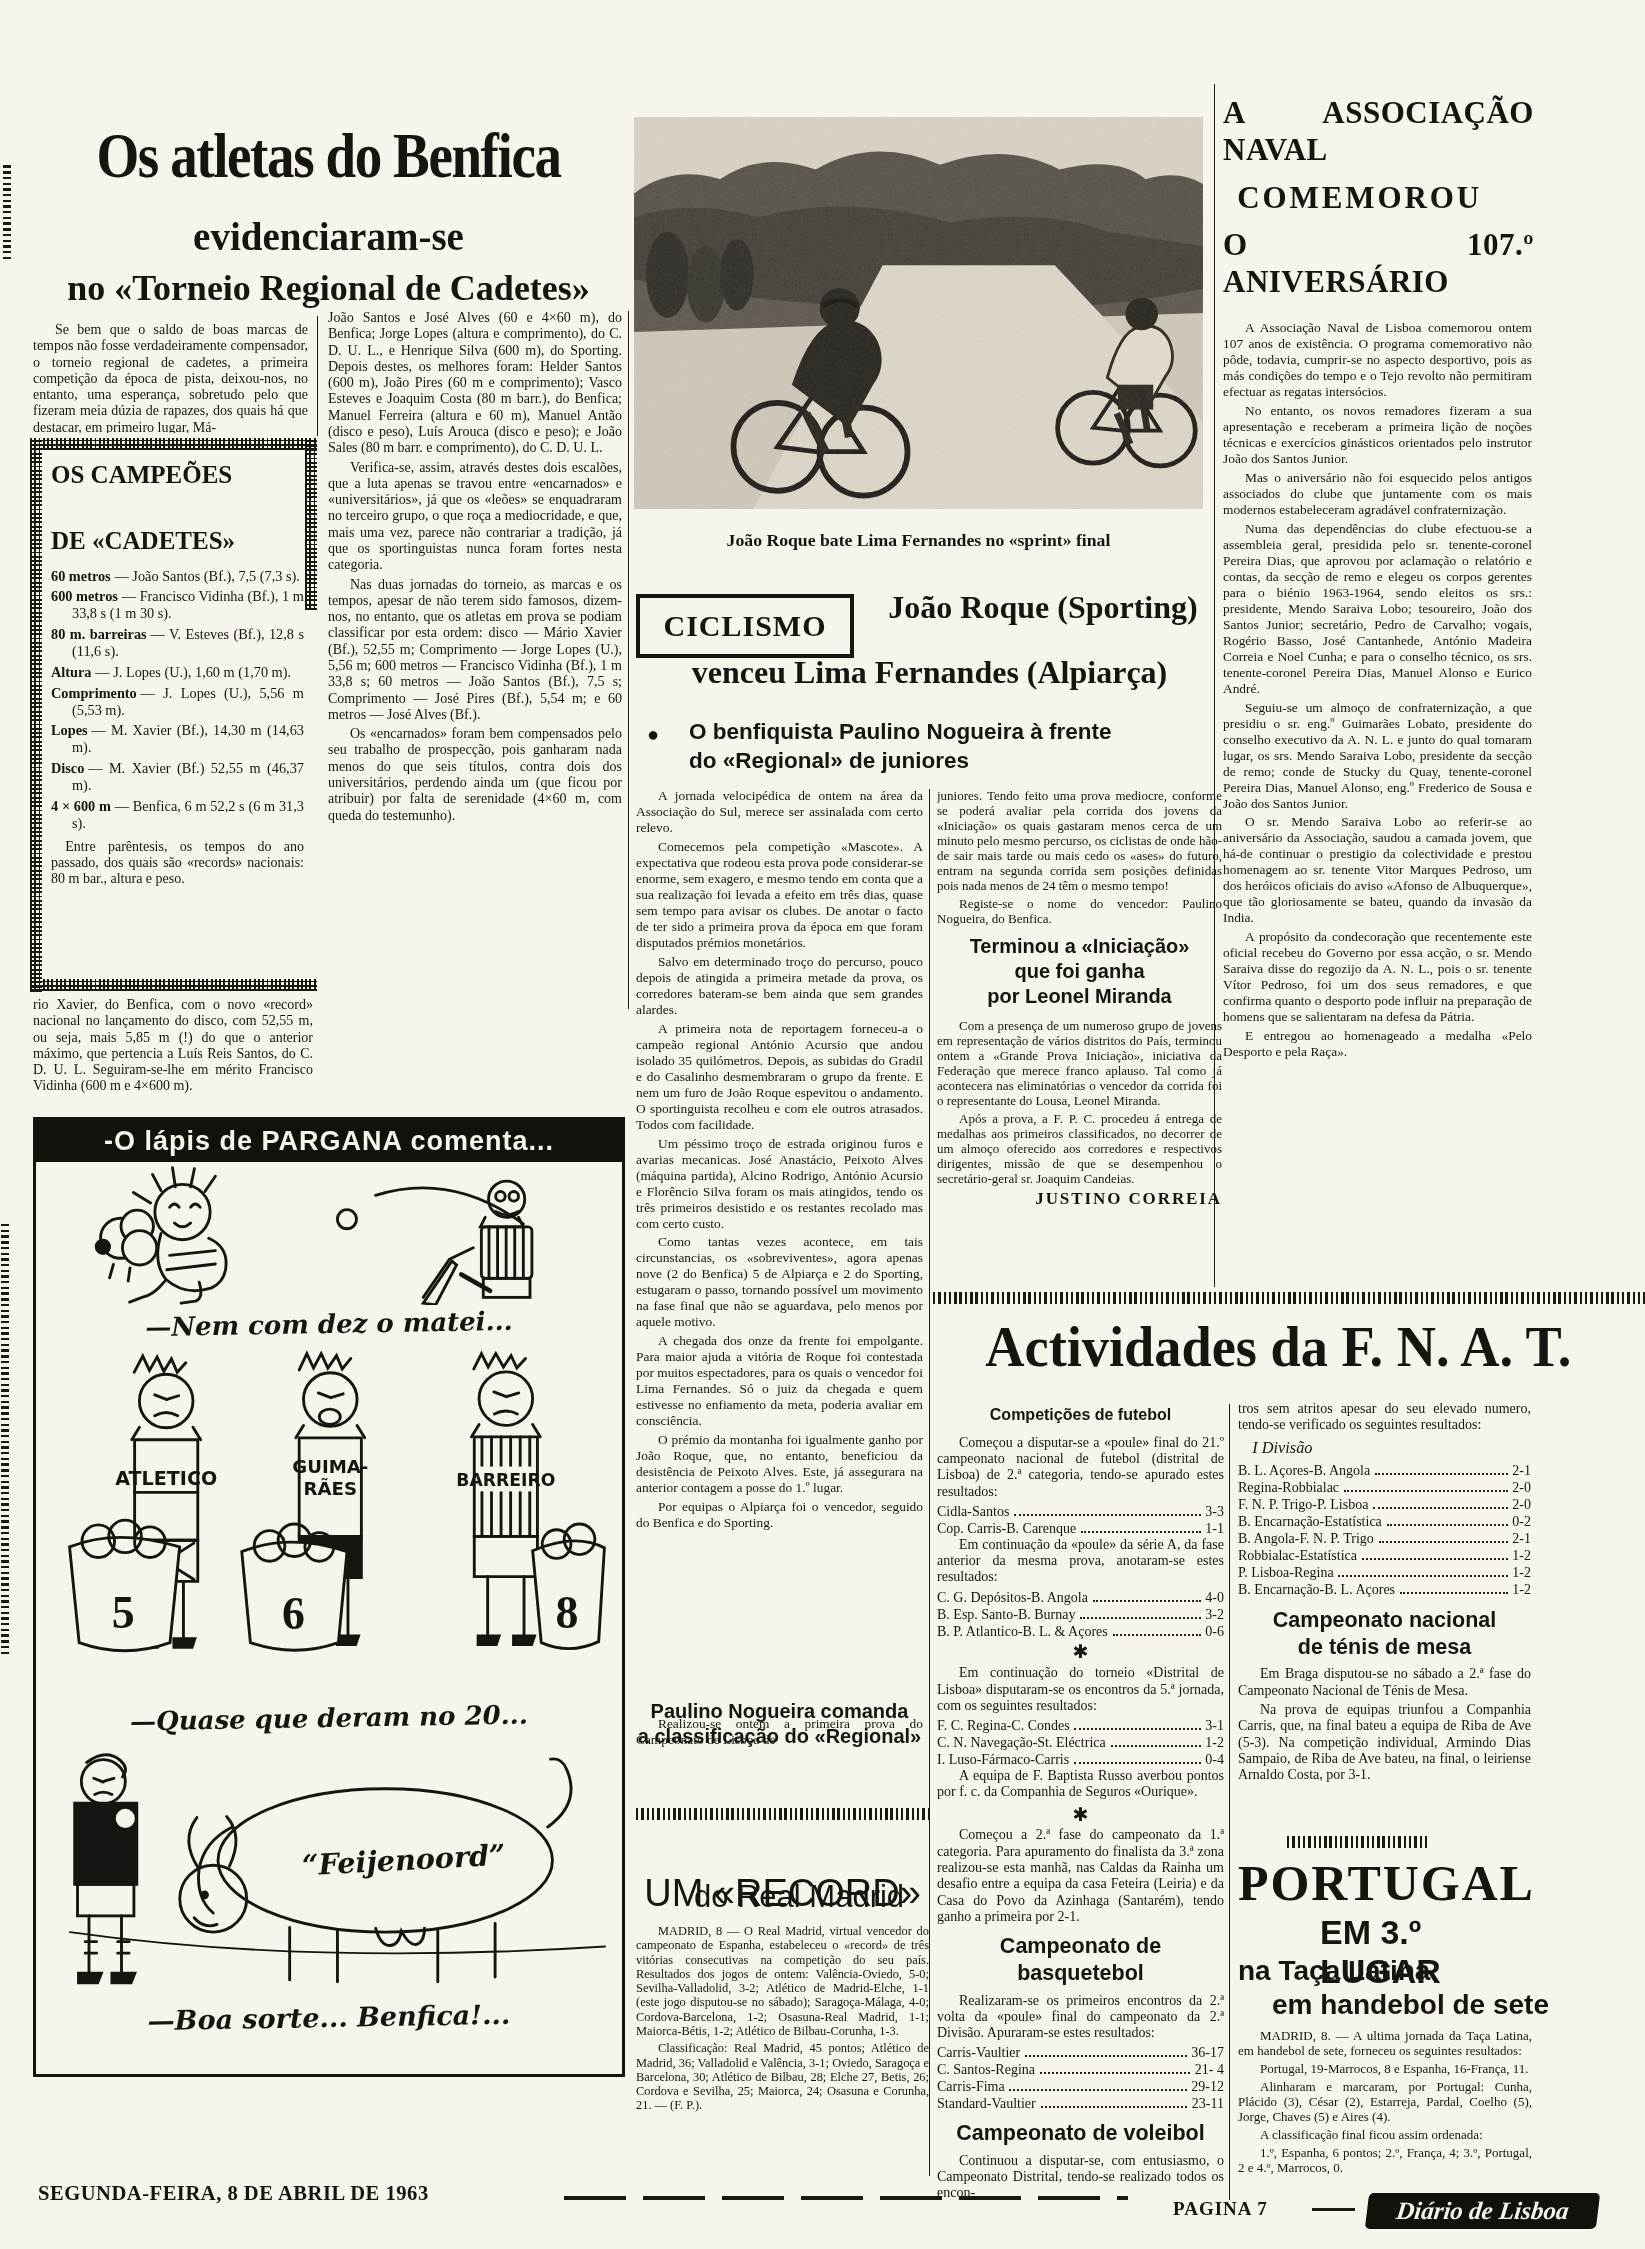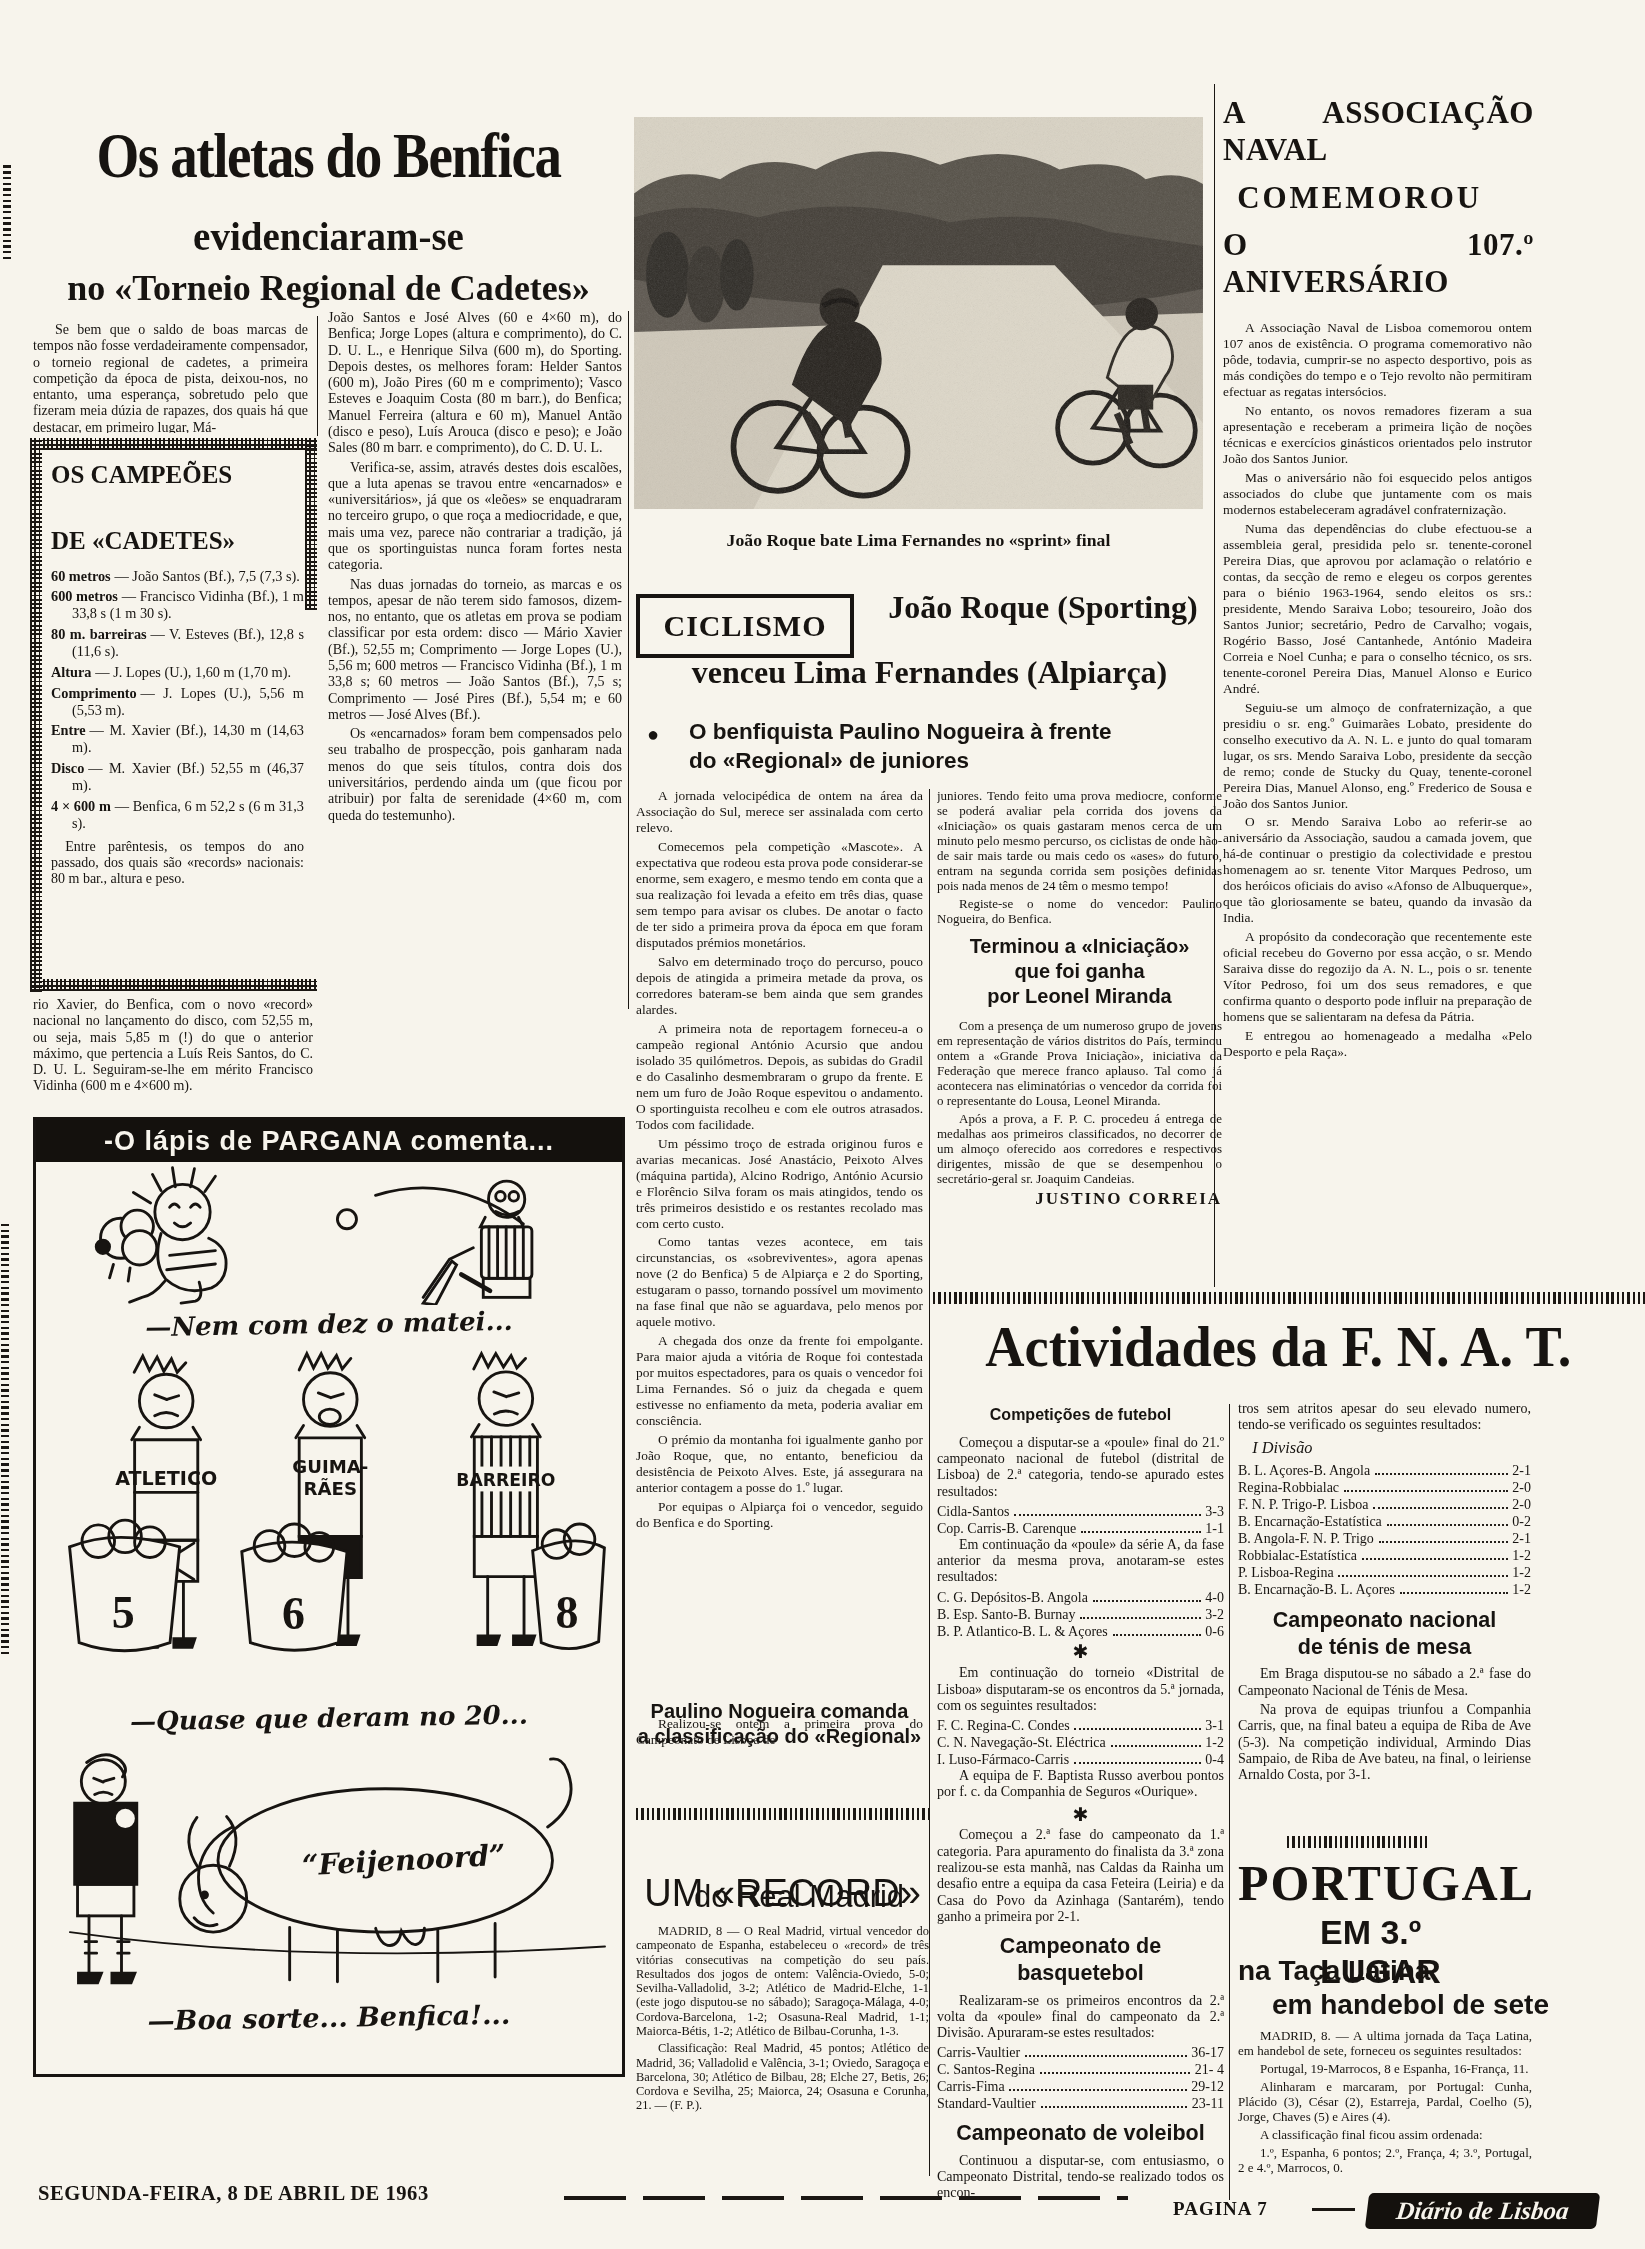--- a/index.html
+++ b/index.html
@@ -60,21 +60,21 @@
     <div class="abs hatch" style="left:275px;top:0;width:12.4px;height:172px;"></div>
     <div class="abs" style="left:21px;top:22px;width:253px;">
       <div class="ser b" style="font-size:25px;line-height:30px;">OS CAMPEÕES</div>
       <div class="ser b" style="font-size:25px;line-height:30px;text-align:left;margin-top:36px;">DE «CADETES»</div>
       <div style="height:11.5px;"></div>
       <div class="rec"><b>60 metros</b><span>— João Santos (Bf.), 7,5 (7,3 s).</span></div>
       <div class="rec"><b>600 metros</b><span>— Francisco Vidinha (Bf.), 1 m 33,8 s (1 m 30 s).</span></div>
       <div class="rec"><b>80 m. barreiras</b><span>— V. Esteves (Bf.), 12,8 s (11,6 s).</span></div>
       <div class="rec"><b>Altura</b><span>— J. Lopes (U.), 1,60 m (1,70 m).</span></div>
       <div class="rec"><b>Comprimento</b><span>— J. Lopes (U.), 5,56 m (5,53 m).</span></div>
-      <div class="rec"><b>Entre</b><span>— M. Xavier (Bf.), 14,30 m (14,63 m).</span></div>
+      <div class="rec"><b>Lopes</b><span>— M. Xavier (Bf.), 14,30 m (14,63 m).</span></div>
       <div class="rec"><b>Disco</b><span>— M. Xavier (Bf.) 52,55 m (46,37 m).</span></div>
       <div class="rec"><b>4 × 600 m</b><span>— Benfica, 6 m 52,2 s (6 m 31,3 s).</span></div>
       <p class="jp body29" style="text-indent:14.3px;margin-top:6.7px;">Entre parêntesis, os tempos do ano passado, dos quais são «records» nacionais: 80 m bar., altura e peso.</p>
     </div>
   </div>
 
   <div class="abs clip body29" style="left:33px;top:997px;width:280px;height:117px;">
     <p class="jp" style="text-indent:0;">rio Xavier, do Benfica, com o novo «record» nacional no lançamento do disco, com 52,55 m, ou seja, mais 5,85 m (!) do que o anterior máximo, que pertencia a Luís Reis Santos, do C. D. U. L. Seguiram-se-lhe em mérito Francisco Vidinha (600 m e 4×600 m).</p>
   </div>
 

